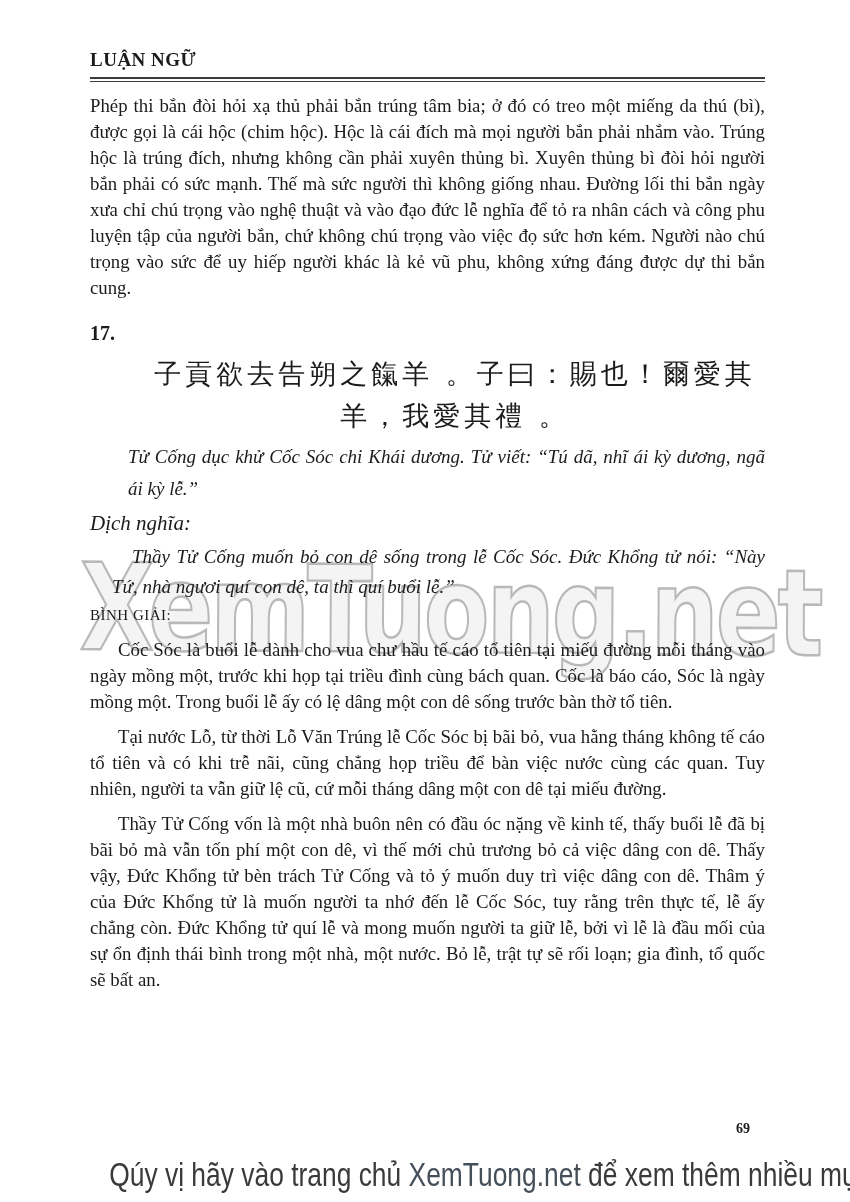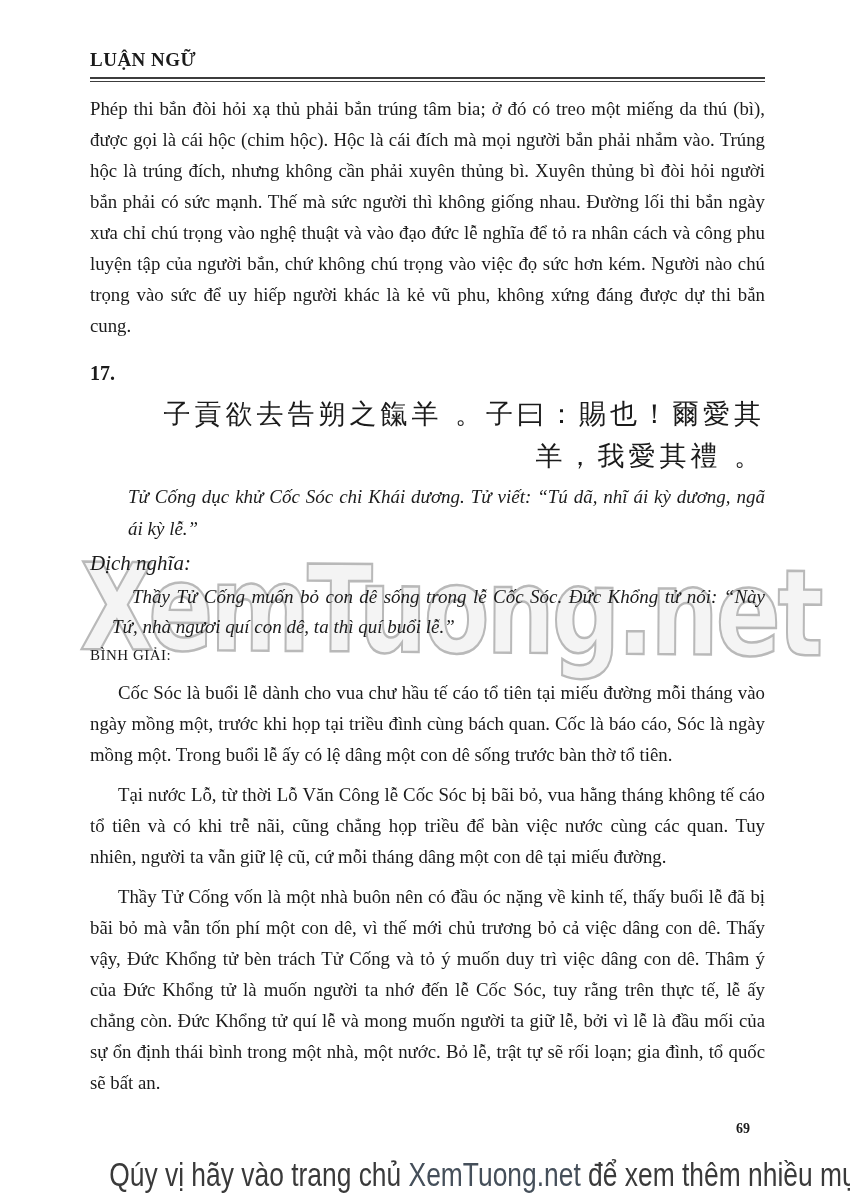--- a/index.html
+++ b/index.html
@@ -48,39 +48,39 @@
   }
   .head-rule {
     margin-top: 5px;
     height: 5px;
     border-top: 2.5px solid #3c3c3c;
     border-bottom: 1.5px solid #3c3c3c;
   }
 
   p.body-par {
     font-size: 18.8px;
-    line-height: 31px;
+    line-height: 26px;
     text-align: justify;
   }
   .intro { margin-top: 11px; }
 
   .section-number {
     margin-top: 20px;
     font-weight: bold;
     font-size: 20px;
     line-height: 24px;
   }
 
   .chinese {
     margin: 8px 0 0 55px;
     font-family: "DejaVu Serif", "Liberation Serif", serif;
     font-size: 27px;
     line-height: 42px;
     letter-spacing: 4px;
-    text-align: right;
+    text-align: center;
   }
 
   .phonetic {
     margin: 4px 0 0 38px;
     font-style: italic;
     font-size: 19px;
     line-height: 32px;
     text-align: justify;
   }
 
@@ -162,21 +162,21 @@
     <p class="phonetic">Tử Cống dục khử Cốc Sóc chi Khái dương. Tử viết: “Tú dã, nhĩ ái kỳ dương, ngã ái kỳ lễ.”</p>
 
     <div class="dich-nghia-heading">Dịch nghĩa:</div>
 
     <p class="dich-nghia-text">Thầy Tử Cống muốn bỏ con dê sống trong lễ Cốc Sóc. Đức Khổng tử nói: “Này Tứ, nhà ngươi quí con dê, ta thì quí buổi lễ.”</p>
 
     <div class="binh-giai-heading">BÌNH GIẢI:</div>
 
     <div class="binh-giai">
       <p class="body-par">Cốc Sóc là buổi lễ dành cho vua chư hầu tế cáo tổ tiên tại miếu đường mỗi tháng vào ngày mồng một, trước khi họp tại triều đình cùng bách quan. Cốc là báo cáo, Sóc là ngày mồng một. Trong buổi lễ ấy có lệ dâng một con dê sống trước bàn thờ tổ tiên.</p>
-      <p class="body-par">Tại nước Lỗ, từ thời Lỗ Văn Công lễ Cốc Sóc bị bãi bỏ, vua hằng tháng không tế cáo tổ tiên và có khi trễ nãi, cũng chẳng họp triều để bàn việc nước cùng các quan. Tuy nhiên, người ta vẫn giữ lệ cũ, cứ mỗi tháng dâng một con dê tại miếu đường.</p>
+      <p class="body-par">Tại nước Lỗ, từ thời Lỗ Văn Trúng lễ Cốc Sóc bị bãi bỏ, vua hằng tháng không tế cáo tổ tiên và có khi trễ nãi, cũng chẳng họp triều để bàn việc nước cùng các quan. Tuy nhiên, người ta vẫn giữ lệ cũ, cứ mỗi tháng dâng một con dê tại miếu đường.</p>
       <p class="body-par">Thầy Tử Cống vốn là một nhà buôn nên có đầu óc nặng về kinh tế, thấy buổi lễ đã bị bãi bỏ mà vẫn tốn phí một con dê, vì thế mới chủ trương bỏ cả việc dâng con dê. Thấy vậy, Đức Khổng tử bèn trách Tử Cống và tỏ ý muốn duy trì việc dâng con dê. Thâm ý của Đức Khổng tử là muốn người ta nhớ đến lễ Cốc Sóc, tuy rằng trên thực tế, lễ ấy chẳng còn. Đức Khổng tử quí lễ và mong muốn người ta giữ lễ, bởi vì lễ là đầu mối của sự ổn định thái bình trong một nhà, một nước. Bỏ lễ, trật tự sẽ rối loạn; gia đình, tổ quốc sẽ bất an.</p>
     </div>
 
   </div>
 
   <div class="page-number">69</div>
 
   <div class="footer">
     <div class="footer-inner"><span>Qúy vị hãy vào trang chủ </span><span class="footer-brand">XemTuong.net</span><span> để xem thêm nhiều mục hay khác</span></div>
   </div>

